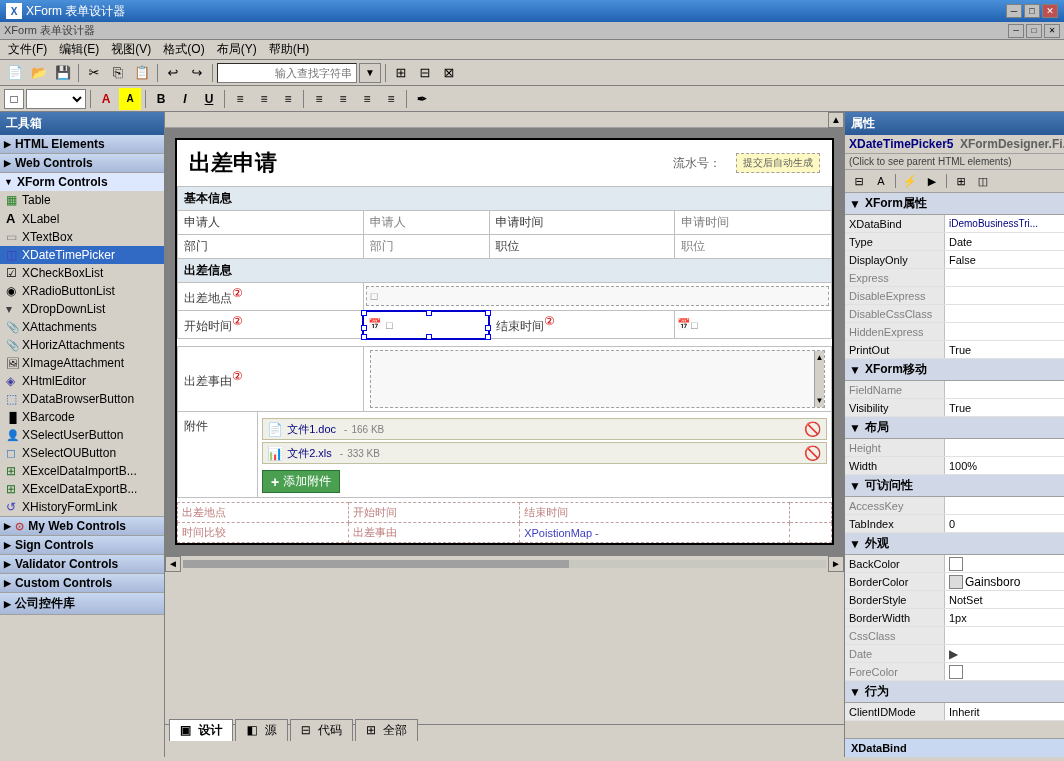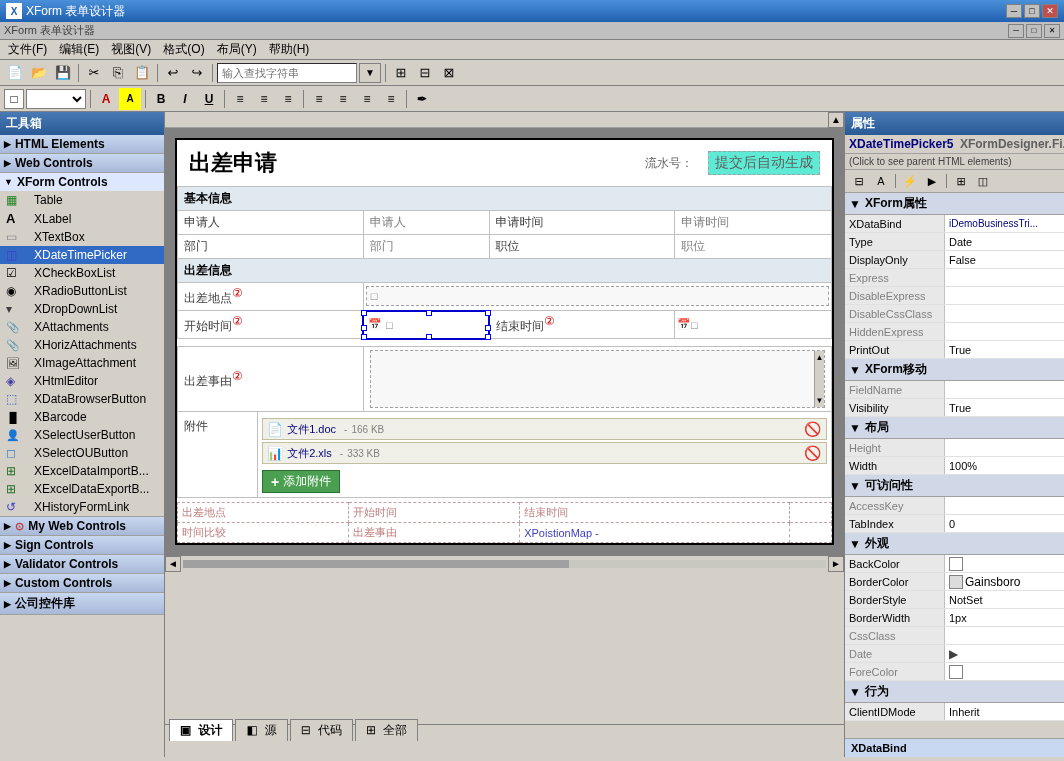--- a/index.html
+++ b/index.html
@@ -13,38 +13,38 @@
     .title-bar-btn { width: 16px; height: 14px; background: #c0c0c0; border: 1px solid #808080; cursor: pointer; display: flex; align-items: center; justify-content: center; font-size: 9px; color: #000; }
 
     
     .menu-bar { background: #d4d0c8; height: 20px; display: flex; align-items: center; padding: 0 2px; border-bottom: 1px solid #808080; }
     .menu-item { padding: 2px 6px; cursor: pointer; font-size: 12px; }
 
     
     .toolbar { background: #d4d0c8; height: 26px; display: flex; align-items: center; padding: 2px 4px; border-bottom: 1px solid #808080; gap: 2px; }
     .tb-btn { width: 22px; height: 22px; background: #d4d0c8; border: 1px solid transparent; cursor: pointer; display: flex; align-items: center; justify-content: center; font-size: 13px; }
     .tb-sep { width: 1px; height: 18px; background: #808080; margin: 0 2px; }
-    .tb-search { height: 20px; width: 140px; border: 1px inset #808080; background: white; padding: 0 4px; font-size: 11px; }
+    .tb-search { height: 20px; width: 140px; border: 1px inset #808080; background: white; padding: 0 4px; font-size: 11px; text-align: right; }
     .tb-search-btn { width: 22px; height: 20px; background: #d4d0c8; border: 1px solid #808080; cursor: pointer; font-size: 10px; display: flex; align-items: center; justify-content: center; }
 
     
     .format-bar { background: #d4d0c8; height: 26px; display: flex; align-items: center; padding: 2px 4px; border-bottom: 1px solid #808080; gap: 2px; }
     .fmt-combo { height: 20px; border: 1px solid #808080; background: white; padding: 0 2px; font-size: 11px; }
     .fmt-btn { width: 22px; height: 22px; background: #d4d0c8; border: 1px solid transparent; cursor: pointer; display: flex; align-items: center; justify-content: center; font-size: 12px; font-weight: bold; }
 
     
     .main-layout { display: flex; height: calc(761px - 22px - 20px - 26px - 26px - 22px); }
 
     
     .toolbox { width: 165px; background: #d4d0c8; border-right: 1px solid #808080; overflow-y: auto; display: flex; flex-direction: column; }
     .toolbox-header { background: linear-gradient(to bottom, #4a7ab5, #2a5a95); color: white; padding: 3px 6px; font-size: 12px; font-weight: bold; }
     .toolbox-section { border-bottom: 1px solid #a0a0a0; }
     .toolbox-section-header { background: linear-gradient(to bottom, #c8d8f0, #a8b8d8); padding: 2px 4px; font-size: 11px; font-weight: bold; color: #000; display: flex; align-items: center; gap: 4px; cursor: pointer; }
     .toolbox-section-header .arrow { font-size: 9px; }
-    .toolbox-item { display: flex; align-items: center; gap: 12px; padding: 2px 6px; cursor: pointer; font-size: 11px; }
+    .toolbox-item { display: flex; align-items: center; gap: 0; padding: 2px 6px; cursor: pointer; font-size: 11px; }
     .toolbox-item.selected { background: #316ac5; color: white; }
     .toolbox-item .icon { font-size: 12px; width: 16px; }
 
     
     .properties-panel { width: 220px; background: #d4d0c8; border-left: 1px solid #808080; display: flex; flex-direction: column; overflow: hidden; }
     .prop-header { background: linear-gradient(to bottom, #4a7ab5, #2a5a95); color: white; padding: 3px 6px; font-size: 12px; font-weight: bold; }
     .prop-component-name { padding: 2px 4px; font-size: 11px; font-weight: bold; color: #000080; border-bottom: 1px solid #a0a0a0; white-space: nowrap; overflow: hidden; }
     .prop-click-hint { padding: 2px 4px; font-size: 10px; color: #404040; border-bottom: 1px solid #a0a0a0; }
     .prop-tb-btn { width: 20px; height: 18px; background: #d4d0c8; border: 1px solid transparent; cursor: pointer; display: flex; align-items: center; justify-content: center; font-size: 11px; }
     .prop-content { flex: 1; overflow-y: auto; }
@@ -58,21 +58,21 @@
 
     
     .bottom-tabs { height: 22px; background: #d4d0c8; border-top: 1px solid #808080; display: flex; align-items: flex-end; padding: 16px 4px; }
     .bottom-tab { padding: 2px 10px; border: 1px solid #808080; border-bottom: none; background: #d4d0c8; cursor: pointer; font-size: 11px; margin-right: 2px; }
     .bottom-tab.active { background: white; font-weight: bold; }
 
     
     .form-title-bar { padding: 8px 12px; display: flex; align-items: center; justify-content: space-between; }
     .form-title { font-size: 22px; font-weight: bold; color: #000; }
     .form-watermark { font-size: 12px; color: #606060; display: flex; align-items: center; gap: 15px; }
-    .form-watermark-input { border: 1px dashed #a0a0a0; padding: 2px 6px; background: #5eead4; font-size: 14px; color: #606060; }
+    .form-watermark-input { border: 1px dashed #a0a0a0; padding: 2px 6px; background: #fef9c3; font-size: 10px; color: #606060; }
     .form-table { width: 100%; border-collapse: collapse; }
     .form-table td { border: 1px solid #c0c0c0; padding: 3px 6px; font-size: 12px; }
     .form-section-header { background: #e0e8f0; font-weight: bold; }
     .form-label { color: #404040; }
     .form-field { color: #808080; font-size: 11px; }
     .field-handle { width: 6px; height: 6px; background: white; border: 1px solid #0000ff; position: absolute; }
 
     
     .attach-file { display: flex; align-items: center; gap: 4px; padding: 2px 4px; margin: 2px 0; background: #f0f0e8; border: 1px solid #c0c0a0; }
     .attach-file-name { font-size: 11px; color: #000080; }

